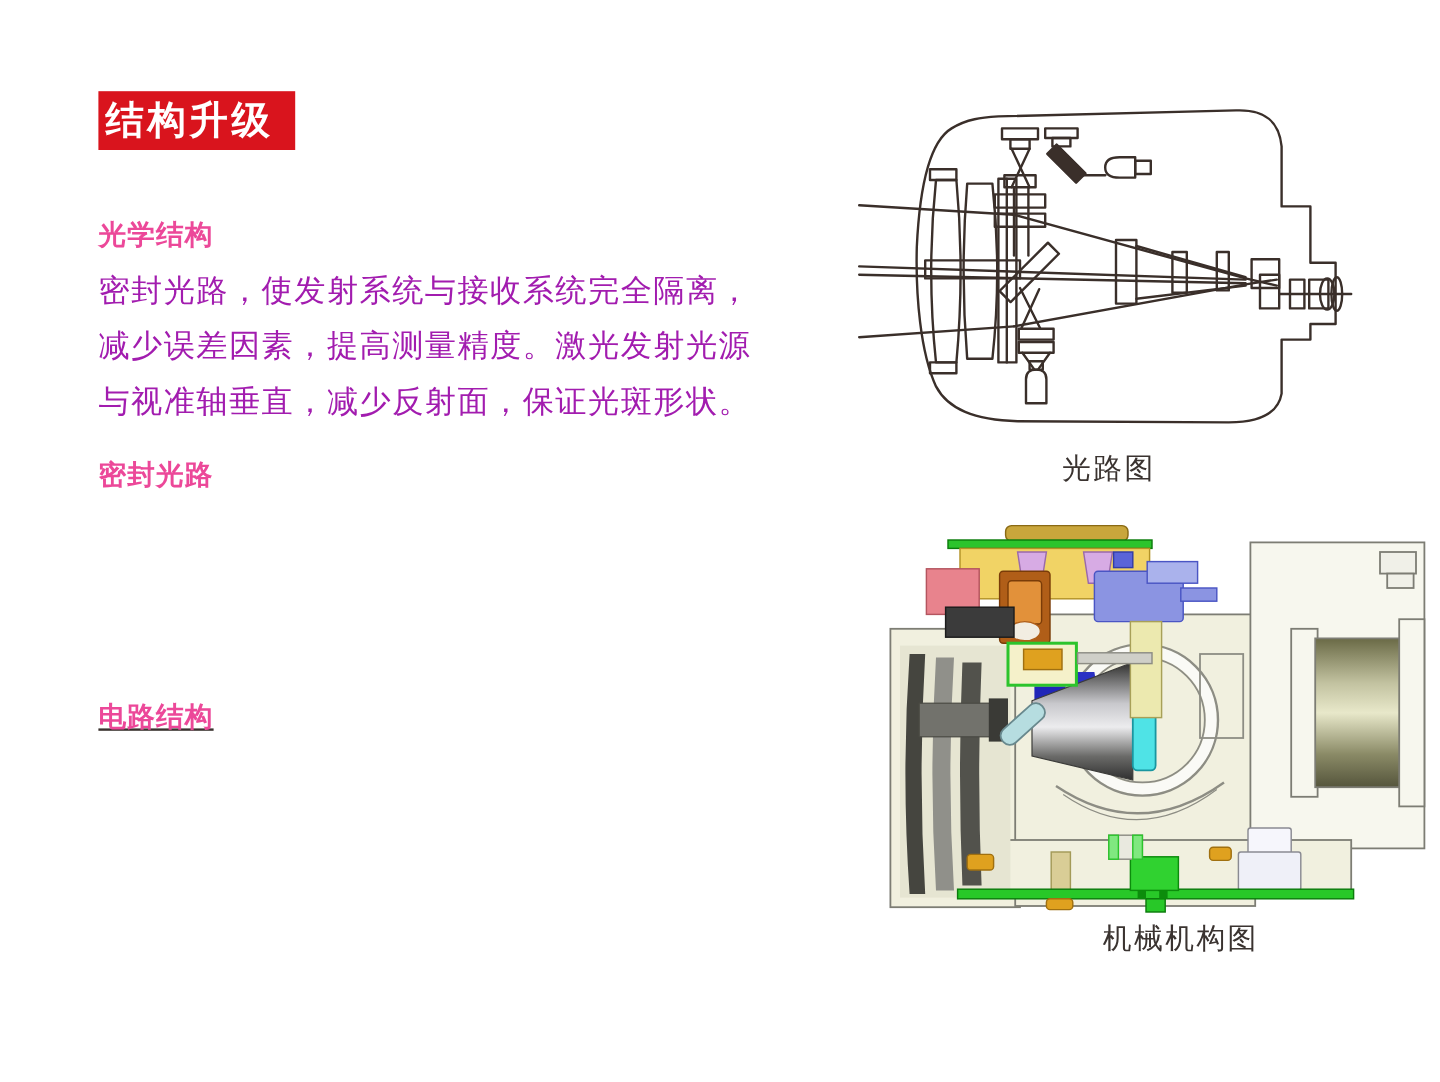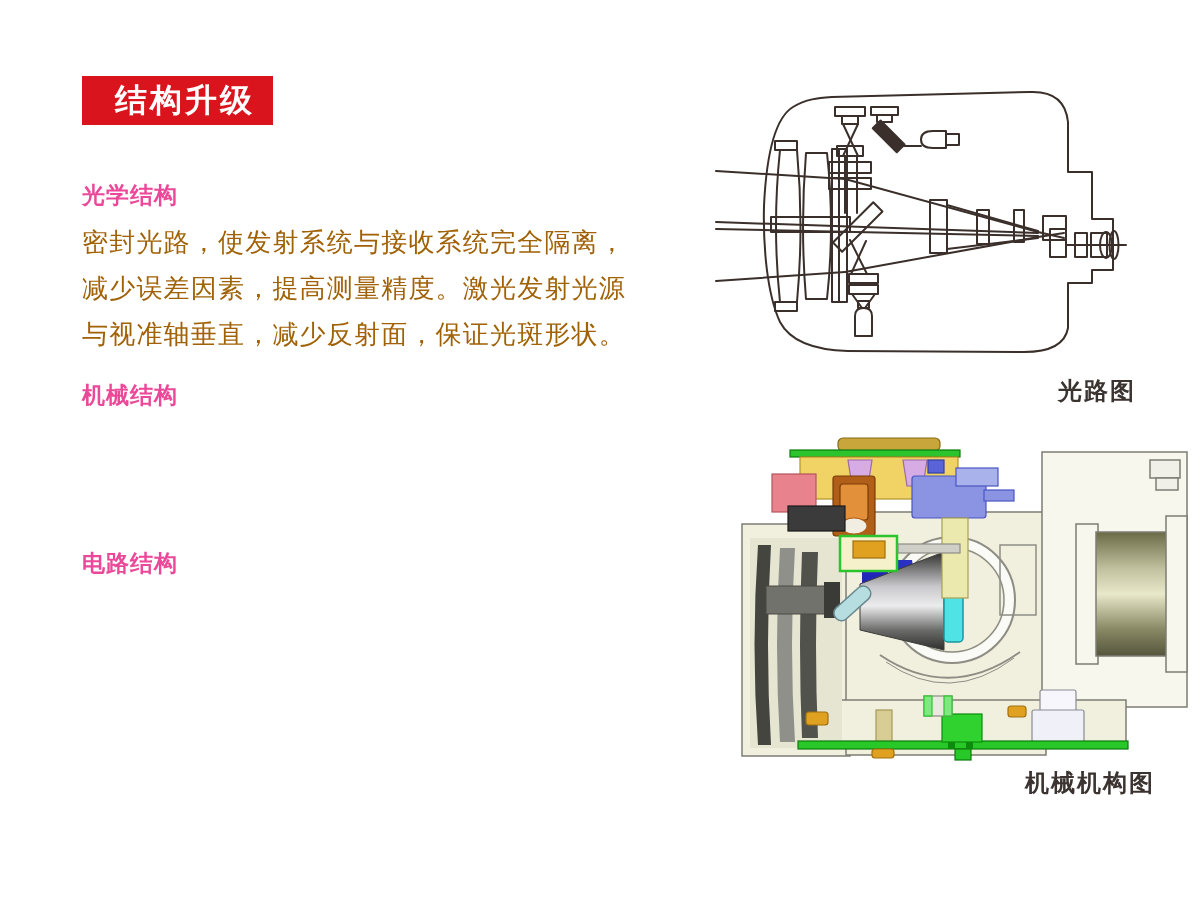--- a/index.html
+++ b/index.html
@@ -5,61 +5,61 @@
   html,body{margin:0;padding:0;background:#ffffff;}
   #page{
     position:relative;width:1200px;height:902px;background:#ffffff;overflow:hidden;
     font-family:"Liberation Sans","DejaVu Sans",sans-serif;color:#3b3330;
   }
   
   .badge{
     position:absolute;left:82px;top:76px;
     background:#d9141d;color:#ffffff;
     font-size:32px;font-weight:bold;letter-spacing:3px;
-    padding:8px 18px 9px 33px;line-height:1;
+    padding:8px 18px 9px 6px;line-height:1;
   }
   .section{position:absolute;left:82px;width:560px;}
   .sec-1{top:182px;}
   .sec-2{top:382px;}
-  .sec-3{top:550px;}
+  .sec-3{top:584px;text-decoration:underline;}
   .sec-heading{
     color:#ec4899;font-size:23px;font-weight:bold;letter-spacing:1px;
     margin:0 0 9px 0;line-height:1.2;
   }
   .sec-body{
     margin:0;font-size:26px;line-height:46px;letter-spacing:1.2px;
-    color:#a16207;white-space:pre-line;font-weight:500;
+    color:#a21caf;white-space:pre-line;font-weight:500;
   }
   
   .fig-svg{position:absolute;}
   #optical-svg{left:710px;top:82px;width:424px;height:290px;}
   #mech-svg{left:735px;top:428px;width:458px;height:338px;}
   .fig-caption{
-    position:absolute;text-align:right;font-size:24px;font-weight:700;
+    position:absolute;text-align:center;font-size:24px;font-weight:400;
     color:#3a3330;letter-spacing:2px;line-height:30px;
   }
   #cap-optical{left:712px;top:376px;width:424px;}
-  #cap-mech{left:735px;top:768px;width:420px;}
+  #cap-mech{left:774px;top:768px;width:420px;}
 </style>
 </head>
 <body>
 
 <div id="page">
 
   <div class="badge">结构升级</div>
 
   <div class="section sec-1">
     <h3 class="sec-heading">光学结构</h3>
     <p class="sec-body">密封光路，使发射系统与接收系统完全隔离，
 减少误差因素，提高测量精度。激光发射光源
 与视准轴垂直，减少反射面，保证光斑形状。</p>
   </div>
 
   <div class="section sec-2">
-    <h3 class="sec-heading">机械结构</h3>
+    <h3 class="sec-heading">密封光路</h3>
   </div>
 
   <div class="section sec-3">
     <h3 class="sec-heading">电路结构</h3>
   </div>
 
   <svg id="optical-svg" class="fig-svg" viewBox="710 82 424 290" xmlns="http://www.w3.org/2000/svg">
     <g fill="none" stroke="#3a2f2a" stroke-width="2" stroke-linejoin="round" stroke-linecap="round">
 
       <path d="M 832,97 L 1030,92 C 1055,91 1066,102 1068,122

